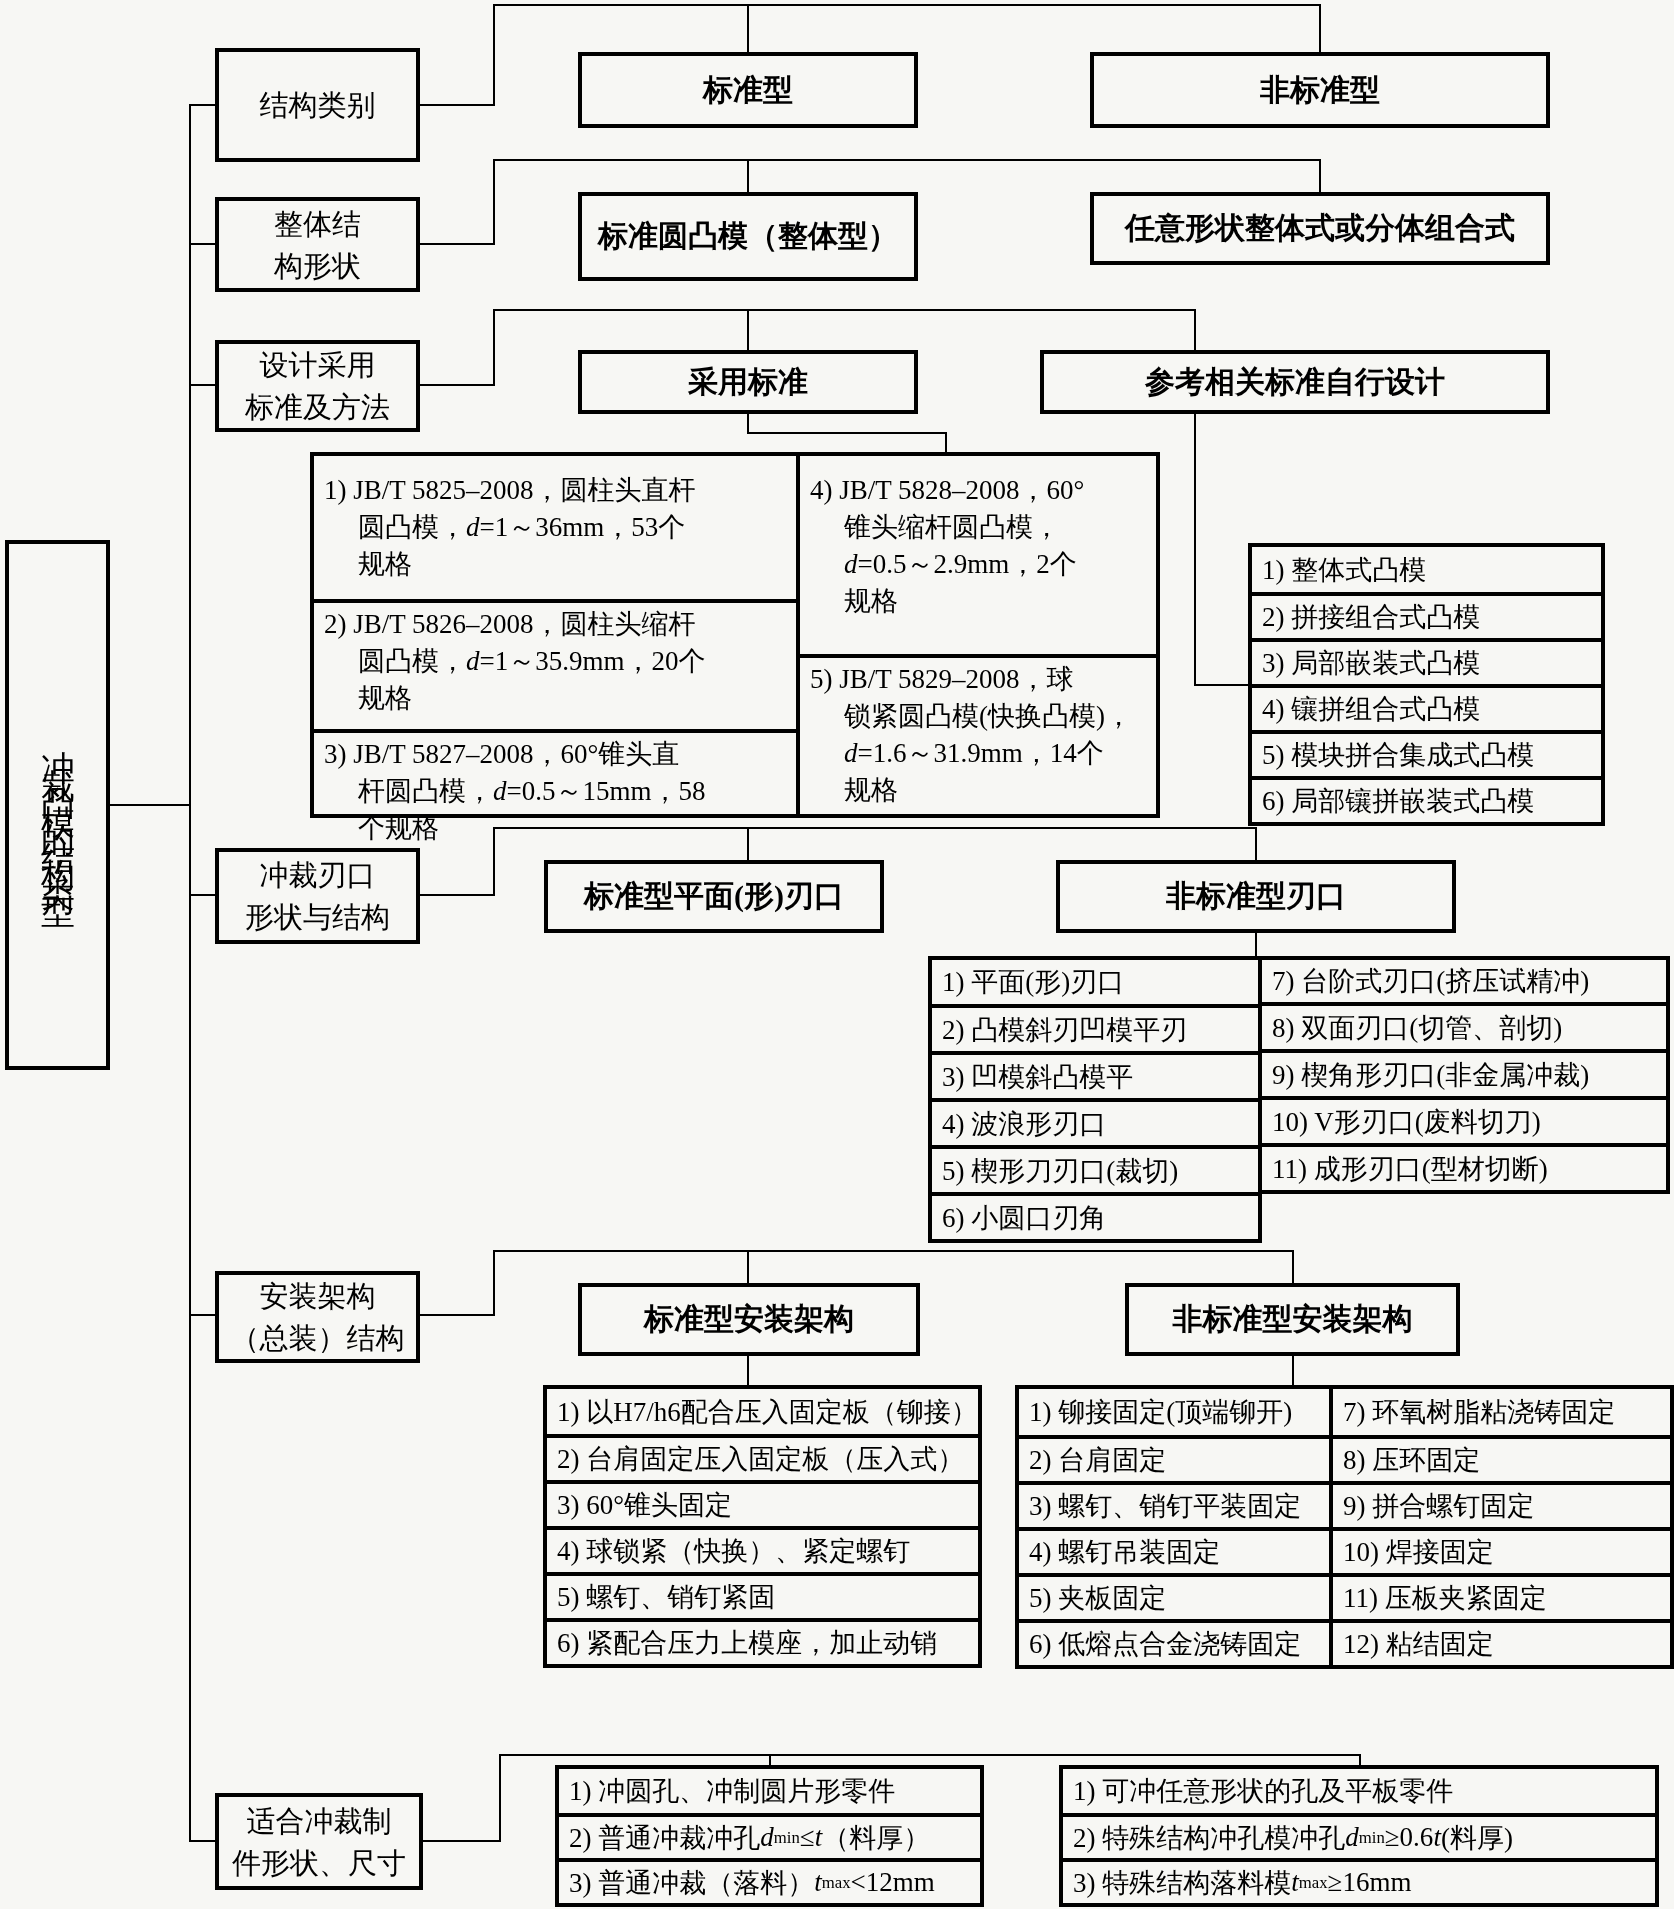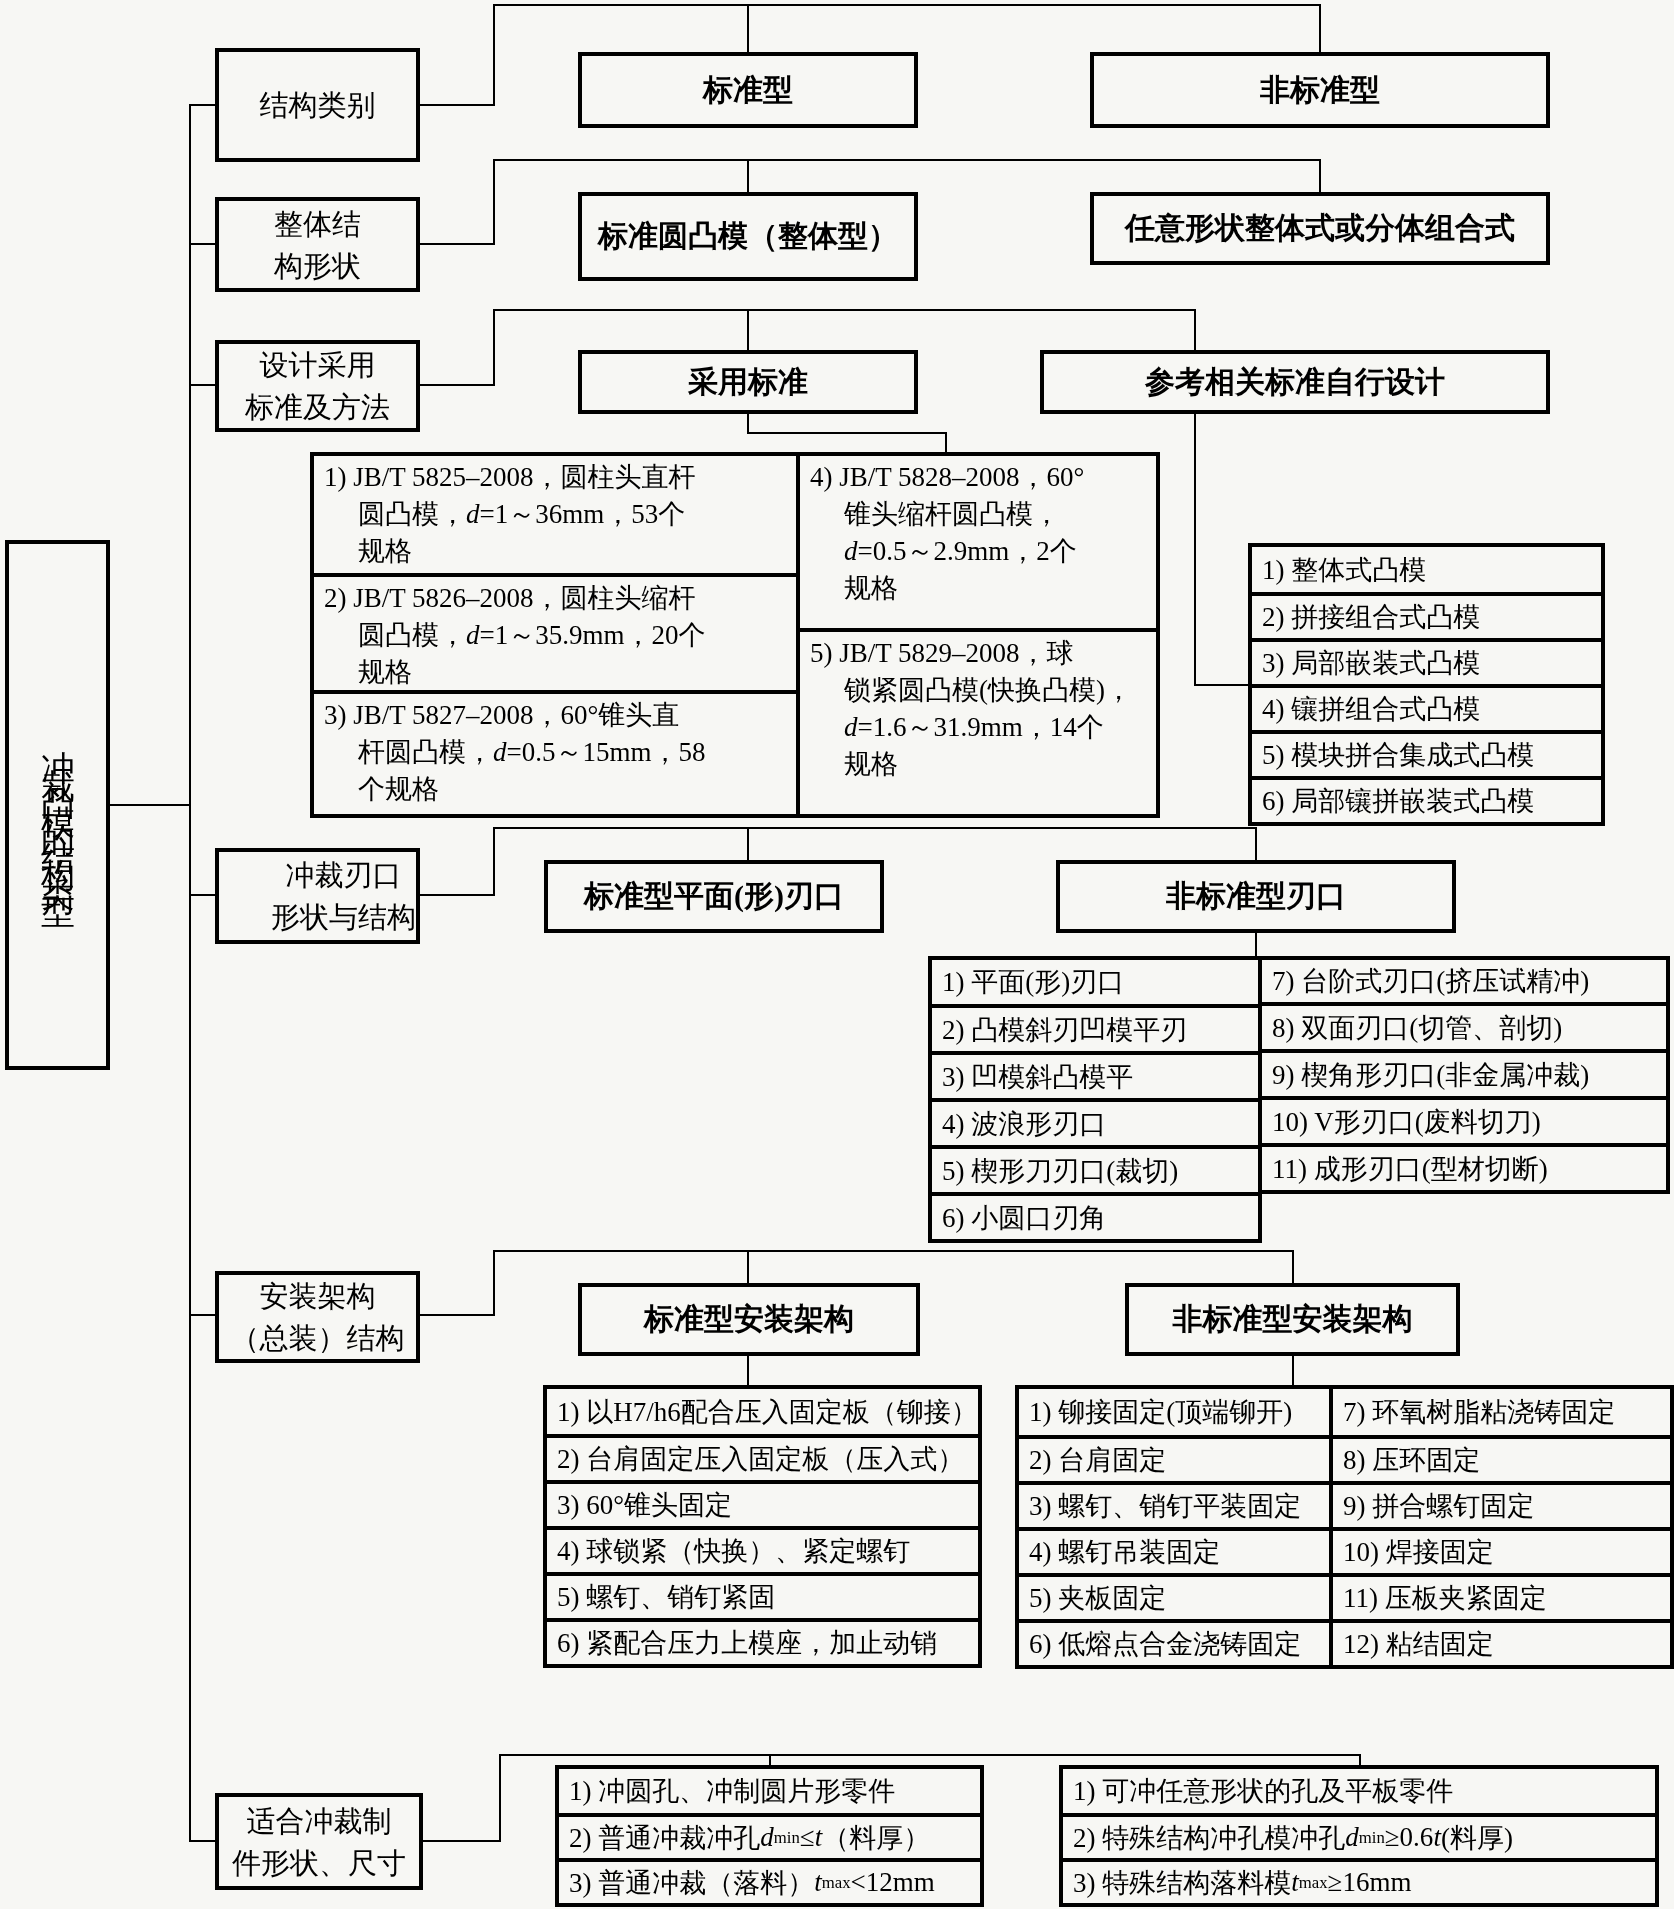--- a/index.html
+++ b/index.html
@@ -15,21 +15,21 @@
   .cell{box-sizing:border-box;border-top:4px solid #000;display:flex;align-items:center;
         padding:0 6px 0 10px;font-size:27px;white-space:nowrap;overflow:hidden;}
   .cell:first-child{border-top:none;}
   .punch .cell{height:46px}.punch .cell:first-child{height:45px}
   .blade-l .cell{height:47px}.blade-l .cell:first-child{height:44px}
   .blade-r .cell{height:47px}.blade-r .cell:first-child{height:42px}
   .inst .cell{height:46px}.inst .cell:first-child{height:45px}
   .inst2 .cell{height:46px}
   .fit .cell{height:45px}.fit .cell:first-child{height:44px}
   .specs .cell{display:block;white-space:pre-line;align-items:flex-start;
-        padding:3px 6px 2px 44px;text-indent:-34px;line-height:37px;font-size:27px;overflow:hidden;}
+        padding:3px 6px 2px 44px;text-indent:-34px;line-height:37px;font-size:27px;overflow:hidden;margin-top:13px;}
   .spec-l .cell:nth-child(1){height:117px}
   .spec-l .cell:nth-child(2){height:117px}
   .spec-l .cell:nth-child(3){height:124px}
   .spec-r .cell:nth-child(1){height:172px}
   .spec-r .cell:nth-child(2){height:186px}
   sub{font-size:0.62em;}
 </style>
 </head>
 <body>
 
@@ -96,21 +96,21 @@
     <span>结构类别</span>
   </div>
   <div class="box cat" style="left:215px;top:197px;width:205px;height:95px;">
     <span>整体结
 构形状</span>
   </div>
   <div class="box cat" style="left:215px;top:340px;width:205px;height:92px;">
     <span>设计采用
 标准及方法</span>
   </div>
-  <div class="box cat" style="left:215px;top:848px;width:205px;height:96px;justify-content:flex-end;">
+  <div class="box cat" style="left:215px;top:848px;width:205px;height:96px;">
     <span>冲裁刃口
 形状与结构</span>
   </div>
   <div class="box cat" style="left:215px;top:1271px;width:205px;height:92px;">
     <span>安装架构
 （总装）结构</span>
   </div>
   <div class="box cat" style="left:215px;top:1793px;width:208px;height:97px;">
     <span>适合冲裁制
 件形状、尺寸</span>

